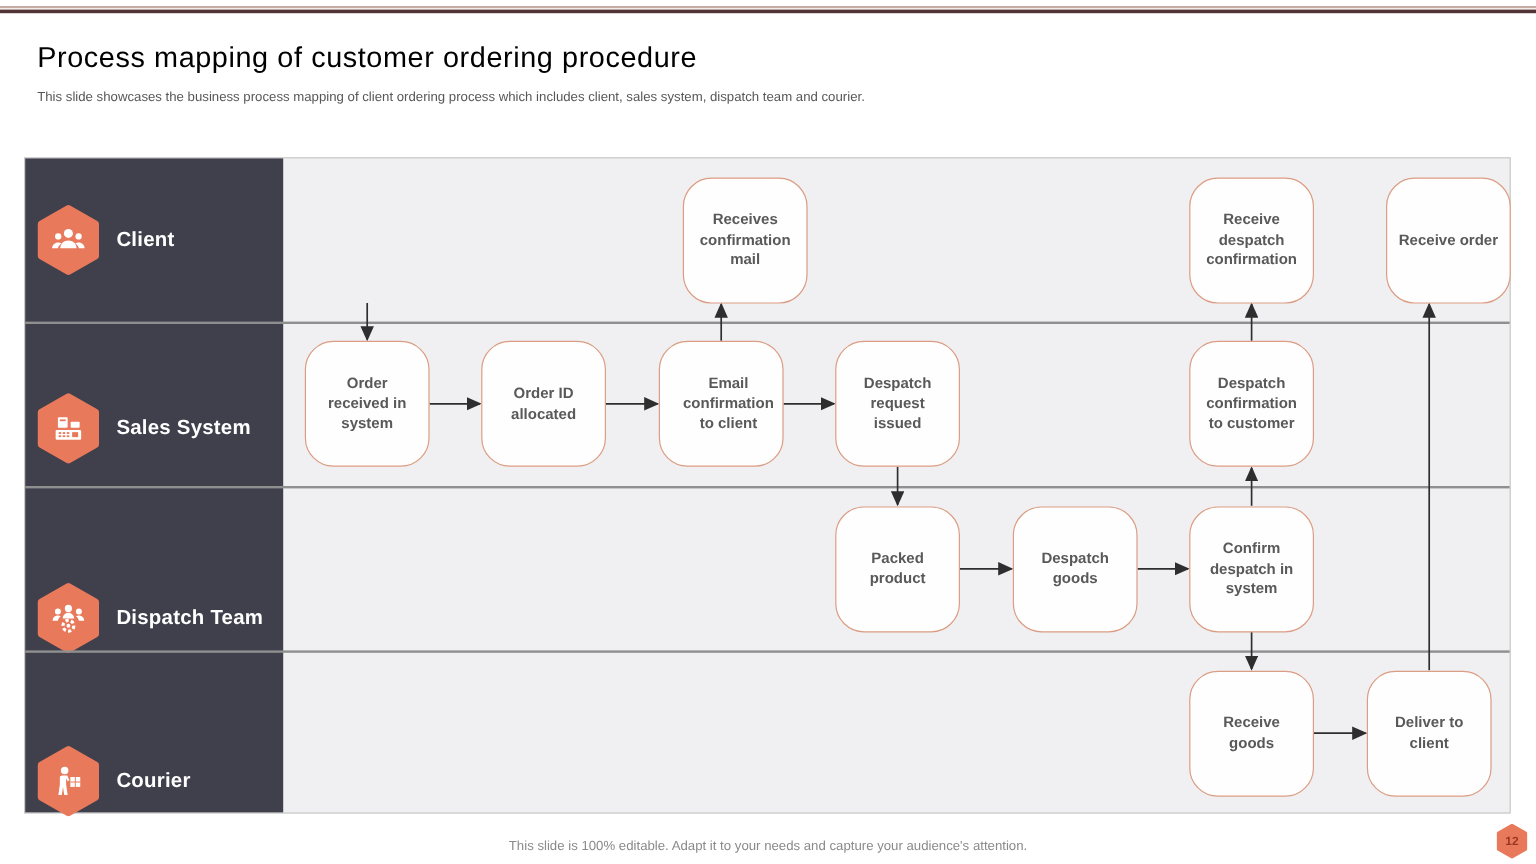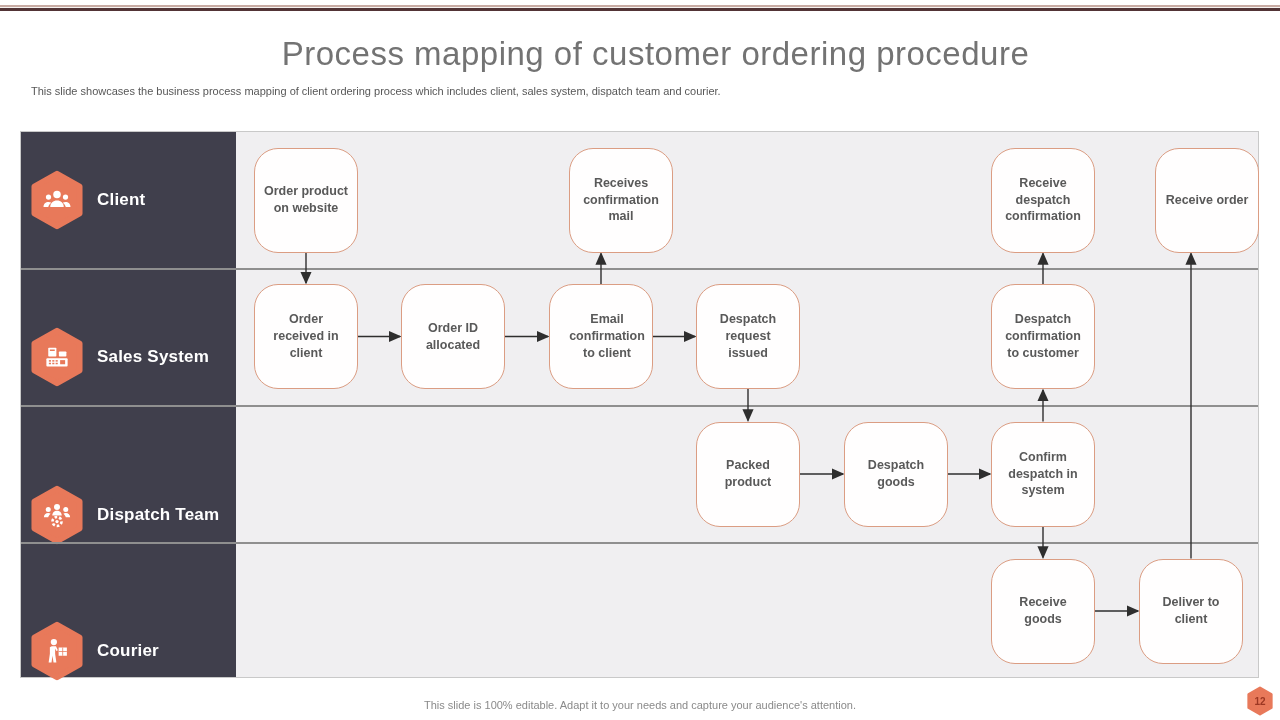--- a/index.html
+++ b/index.html
@@ -13,22 +13,22 @@
     --arrow:#2e2e2e;
   }
 
   
   .top-bars { margin-top:5px; }
   .bar-light { height:2px; background:#c8aba3; }
   .bar-gap   { height:1px; background:#f7f3f1; }
   .bar-dark  { height:3px; background:#523436; }
 
   
-  .page-title { margin:24px 0 0 31px; font-size:33px; font-weight:400;
-                color:#737373; letter-spacing:.5px;text-align:center; }
+  .page-title { margin:24px 0 0 31px; font-size:24px; font-weight:400;
+                color:#000000; letter-spacing:.5px; }
   .page-subtitle { margin:12px 0 0 31px; font-size:11px; color:#575757; }
 
   
   .diagram { position:absolute; left:20px; top:131px; width:1239px; height:547px;
              background:var(--lane-bg); border:1px solid #c9c9c9; }
   .lane-col { position:absolute; left:0; top:0; width:215px; height:100%;
               background:var(--lane-header); }
   .lane-cell { display:flex; align-items:center; gap:13px; padding-left:9px; }
   .lane-label { color:#ffffff; font-size:17px; font-weight:bold; letter-spacing:.2px; }
 
@@ -161,25 +161,24 @@
       <line y1="342" y2="342" x1="927" x2="969" stroke="#2e2e2e" stroke-width="1.4" marker-end="url(#arrowhead)"></line>
       <line x1="1022" x2="1022" y1="289.5" y2="258" stroke="#2e2e2e" stroke-width="1.4" marker-end="url(#arrowhead)"></line>
       <line x1="1022" x2="1022" y1="152" y2="121.5" stroke="#2e2e2e" stroke-width="1.4" marker-end="url(#arrowhead)"></line>
       <line x1="1022" x2="1022" y1="394.5" y2="425.5" stroke="#2e2e2e" stroke-width="1.4" marker-end="url(#arrowhead)"></line>
       <line y1="479" y2="479" x1="1074" x2="1117" stroke="#2e2e2e" stroke-width="1.4" marker-end="url(#arrowhead)"></line>
       <line x1="1170" x2="1170" y1="426.5" y2="121.5" stroke="#2e2e2e" stroke-width="1.4" marker-end="url(#arrowhead)"></line>
     </svg>
 <div class="divider" style="top: 135.5px;"></div>
     <div class="divider" style="top: 273px;"></div>
     <div class="divider" style="top: 409.5px;"></div>
-    <div class="node" style="left: 233px; top: 15.5px;">Order product on website</div>
     <div class="node" style="left: 528px; top: 15.5px; margin-left: 20px;">Receives confirmation mail</div>
     <div class="node" style="left: 970px; top: 15.5px;">Receive despatch confirmation</div>
     <div class="node" style="left: 1118px; top: 15.5px; margin-left: 16px;">Receive order</div>
-    <div class="node" style="left: 233px; top: 152px;">Order received in client</div>
+    <div class="node" style="left: 233px; top: 152px;">Order received in system</div>
     <div class="node" style="left: 380px; top: 152px;">Order ID allocated</div>
     <div class="node" style="left: 528px; top: 152px; padding-left: 20px;">Email confirmation to client</div>
     <div class="node" style="left: 675px; top: 152px;">Despatch request issued</div>
     <div class="node" style="left: 970px; top: 152px;">Despatch confirmation to customer</div>
     <div class="node" style="left: 675px; top: 289.5px;">Packed product</div>
     <div class="node" style="left: 823px; top: 289.5px;">Despatch goods</div>
     <div class="node" style="left: 970px; top: 289.5px;">Confirm despatch in system</div>
     <div class="node" style="left: 970px; top: 426.5px;">Receive goods</div>
     <div class="node" style="left: 1118px; top: 426.5px; text-align: center;">Deliver to client</div>
   </div>

